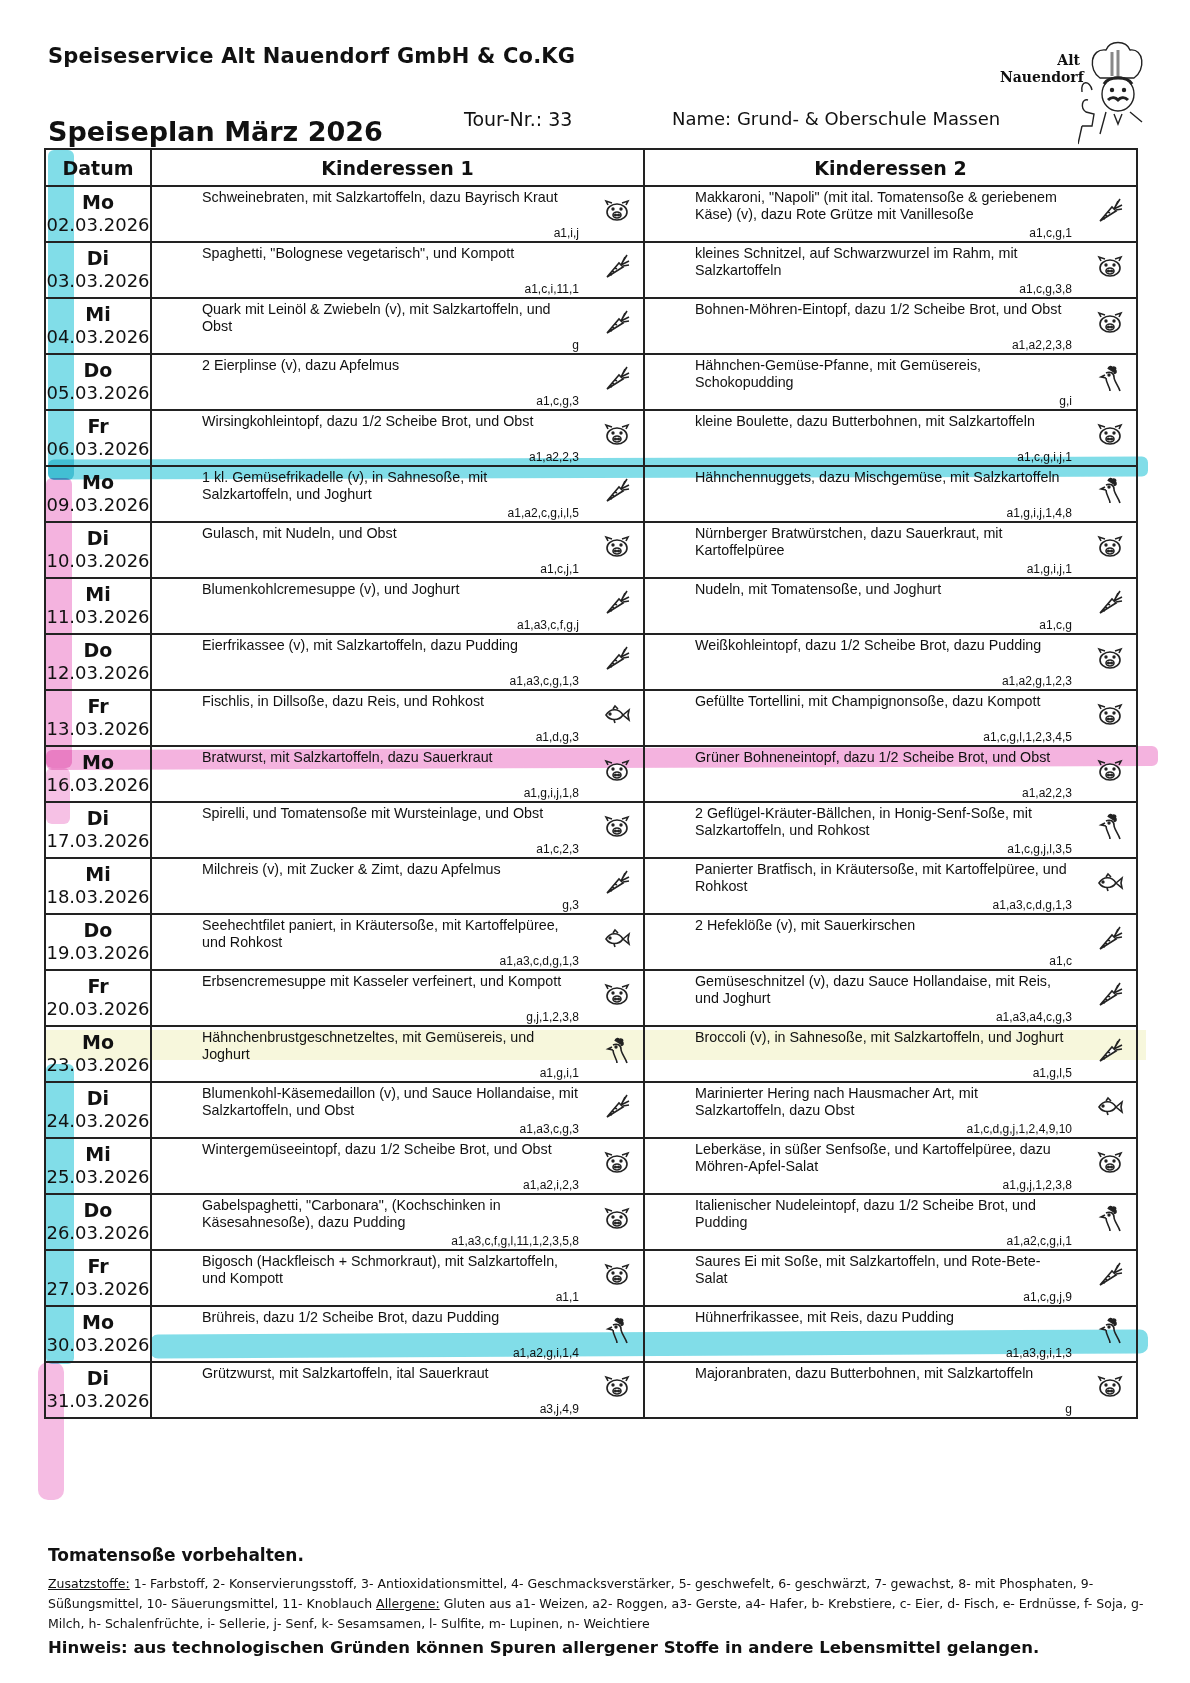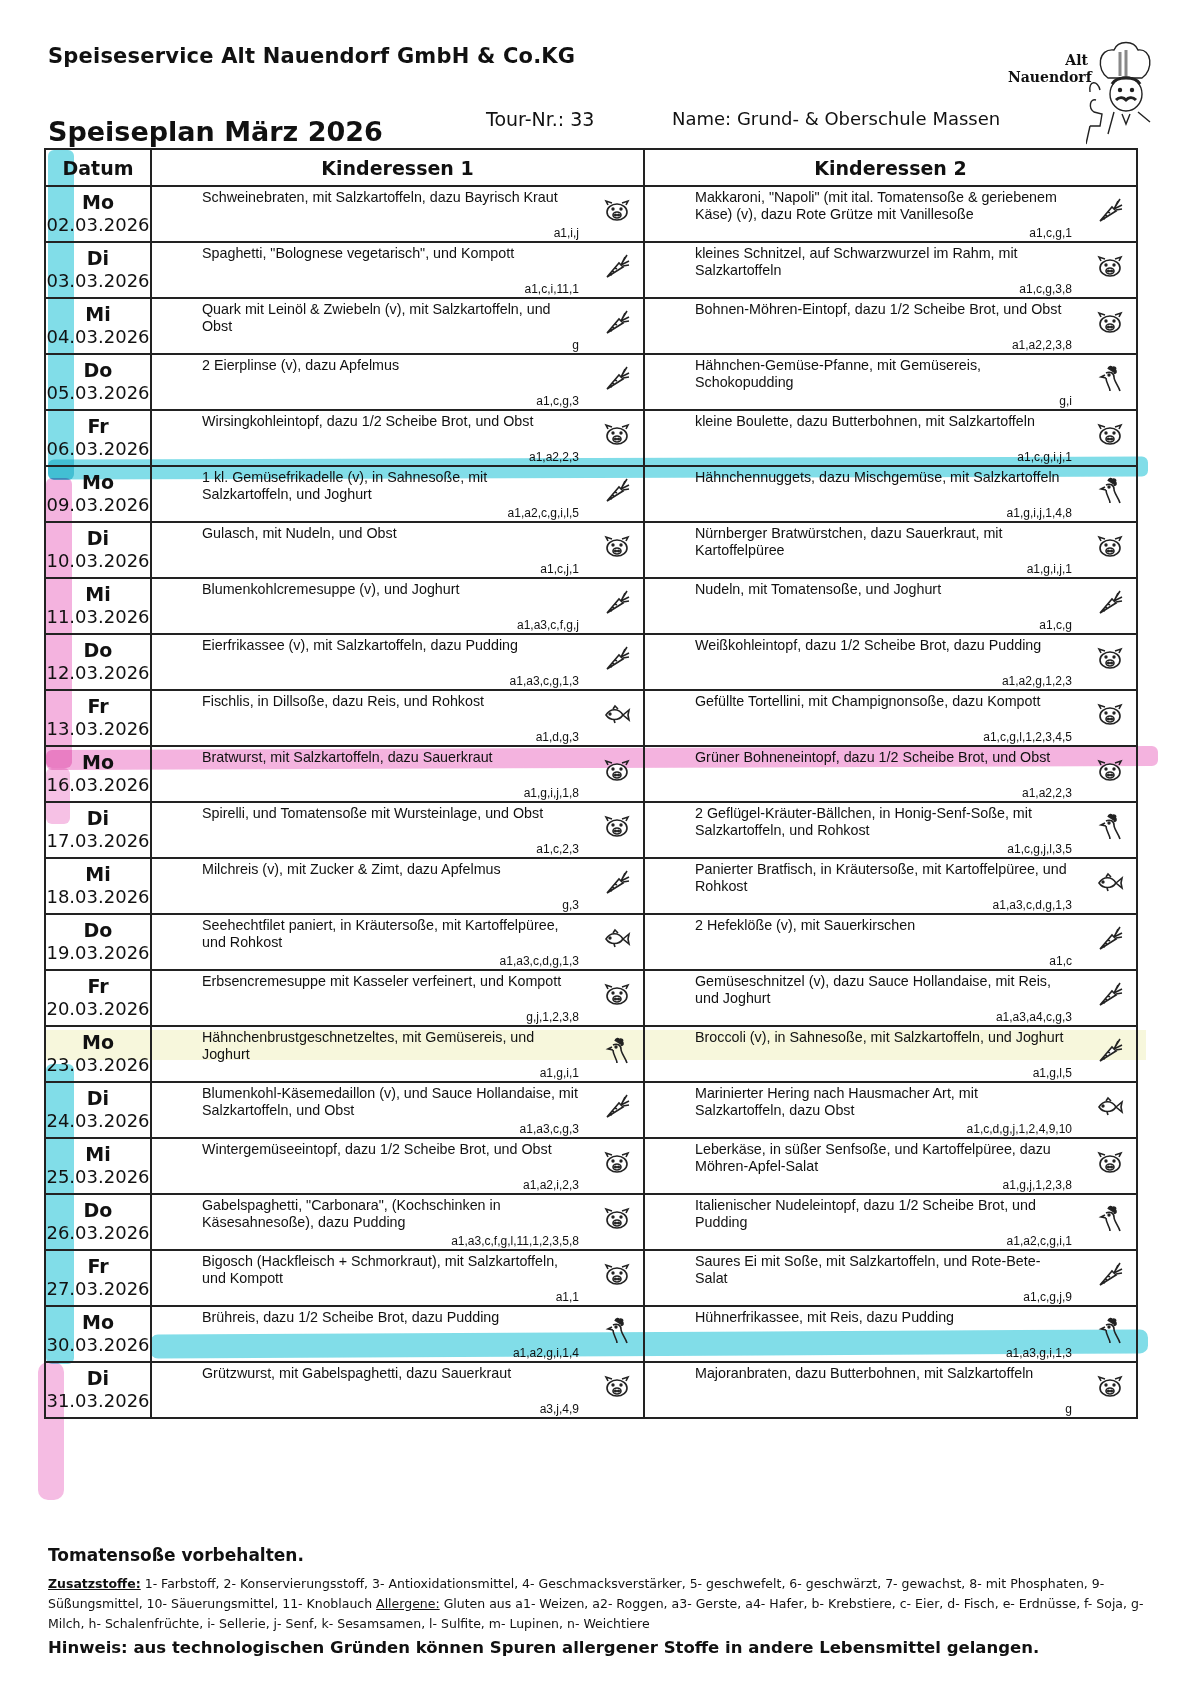--- a/index.html
+++ b/index.html
@@ -1,22 +1,22 @@
 <!DOCTYPE html>
 <html><head>
 <meta charset="utf-8">
 <style>
   html, body { margin:0; padding:0; background:#ffffff; }
   body { width:1190px; height:1683px; position:relative; overflow:hidden; color:#111; font-family:"Liberation Sans", sans-serif; }
   .hand { font-family:"DejaVu Sans", sans-serif; }
   .company { position:absolute; left:48px; top:44px; font-size:21px; font-weight:bold; letter-spacing:0.2px; }
   .title { position:absolute; left:48px; top:100px; font-size:27px; font-weight:bold;margin-top:16px; }
-  .tour { position:absolute; left:486px; top:108px; font-size:19px; }
+  .tour { position:absolute; left:464px; top:108px; font-size:19px; }
   .name { position:absolute; left:672px; top:108px; font-size:18px; }
-  .logo { position:absolute; left:1000px; top:40px; width:150px; height:110px;margin-left:8px; }
+  .logo { position:absolute; left:1000px; top:40px; width:150px; height:110px; }
   .logo-text { position:absolute; left:0; top:12px; width:80px; text-align:right; font-family:"DejaVu Serif", serif; font-weight:bold; font-size:14px; line-height:17px; }
 
   table.plan { position:absolute; left:44px; top:148px; width:1094px; border-collapse:collapse; table-layout:fixed; }
   table.plan td, table.plan th { border:2px solid #222; padding:0; position:relative; }
   table.plan th { height:35px; font-weight:bold; font-size:19px; }
   th.datum-h { width:104px; font-weight:normal; font-size:19px; }
   table.plan tr.row td { height:54px; vertical-align:top; }
   td.datum { text-align:center;margin-left:8px; }
   .dow { display:block; font-weight:bold; font-size:19px; margin-top:4px; line-height:22px; }
   .date { display:block; font-size:18px; line-height:24px; }
@@ -24,21 +24,21 @@
   .meal-text { position:absolute; left:50px; top:2px; right:64px; font-size:14.3px; line-height:17px; }
   .allergens { position:absolute; right:64px; bottom:1px; font-size:12px; }
   .icon { position:absolute; right:12px; top:10px; width:28px; height:28px; }
   .icon svg { width:28px; height:28px; }
 
   .hl { position:absolute; pointer-events:none; mix-blend-mode:multiply; }
 
   .footer { position:absolute; left:48px; }
   .f-change { top:1545px; font-size:17px; font-weight:bold; }
   .f-legend { top:1574px; font-size:12.5px; line-height:20px; width:1110px; }
-  .f-legend u { font-weight:bold; }
+  .f-legend u { font-weight:normal; }
   .f-hint { top:1638px; font-size:16.5px; font-weight:bold;text-align:center; }
 </style>
 </head>
 <body>
 
 <div class="company hand">Speiseservice Alt Nauendorf GmbH &amp; Co.KG</div>
 <div class="title hand">Speiseplan März 2026</div>
 <div class="tour hand">Tour-Nr.: 33</div>
 <div class="name hand">Name: Grund- &amp; Oberschule Massen</div>
 
@@ -796,21 +796,21 @@
     </td>
   </tr>
 
   <tr class="row">
     <td class="datum hand">
       <span class="dow">Di</span>
       <span class="date">31.03.2026</span>
     </td>
     <td>
       <div class="meal">
-        <div class="meal-text">Grützwurst, mit Gabelspaghetti, dazu Sauerkraut</div>
+        <div class="meal-text">Grützwurst, mit Salzkartoffeln, ital Sauerkraut</div>
         <div class="allergens">a3,j,4,9</div>
         <span class="icon"><svg viewBox="0 0 28 28" fill="none" stroke="#222" stroke-width="1.6">
                 <path d="M5 8 L3 4 L9 6"></path>
                 <path d="M23 8 L25 4 L19 6"></path>
                 <ellipse cx="14" cy="15" rx="10" ry="8" fill="#fff"></ellipse>
                 <ellipse cx="14" cy="18" rx="4" ry="3"></ellipse>
                 <circle cx="12.5" cy="18" r="0.8" fill="#222"></circle>
                 <circle cx="15.5" cy="18" r="0.8" fill="#222"></circle>
                 <circle cx="10" cy="12" r="0.9" fill="#222"></circle>
                 <circle cx="18" cy="12" r="0.9" fill="#222"></circle>

